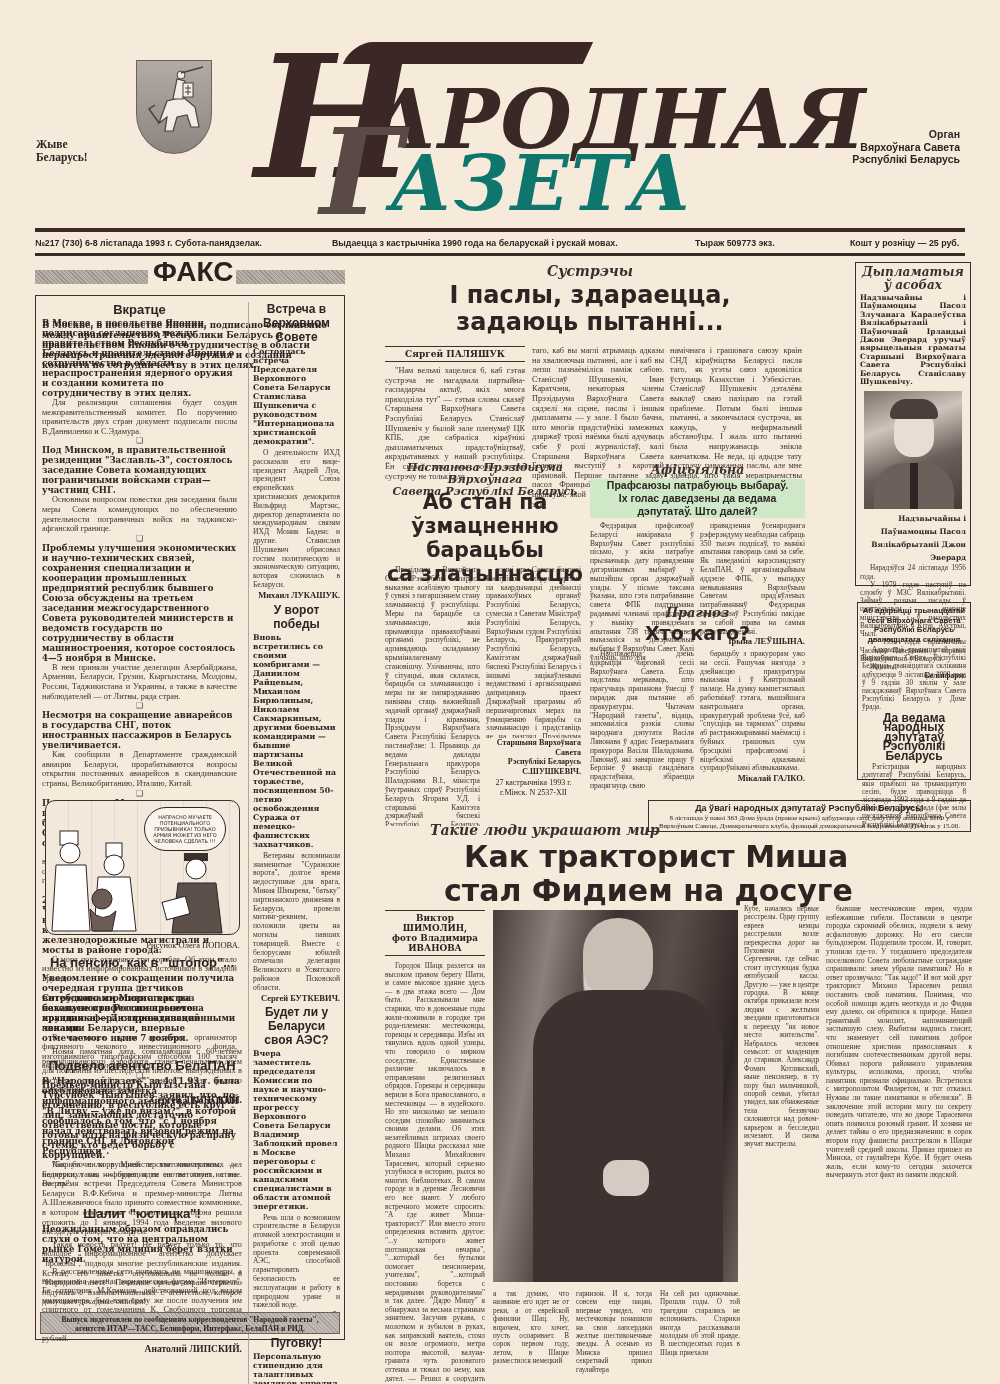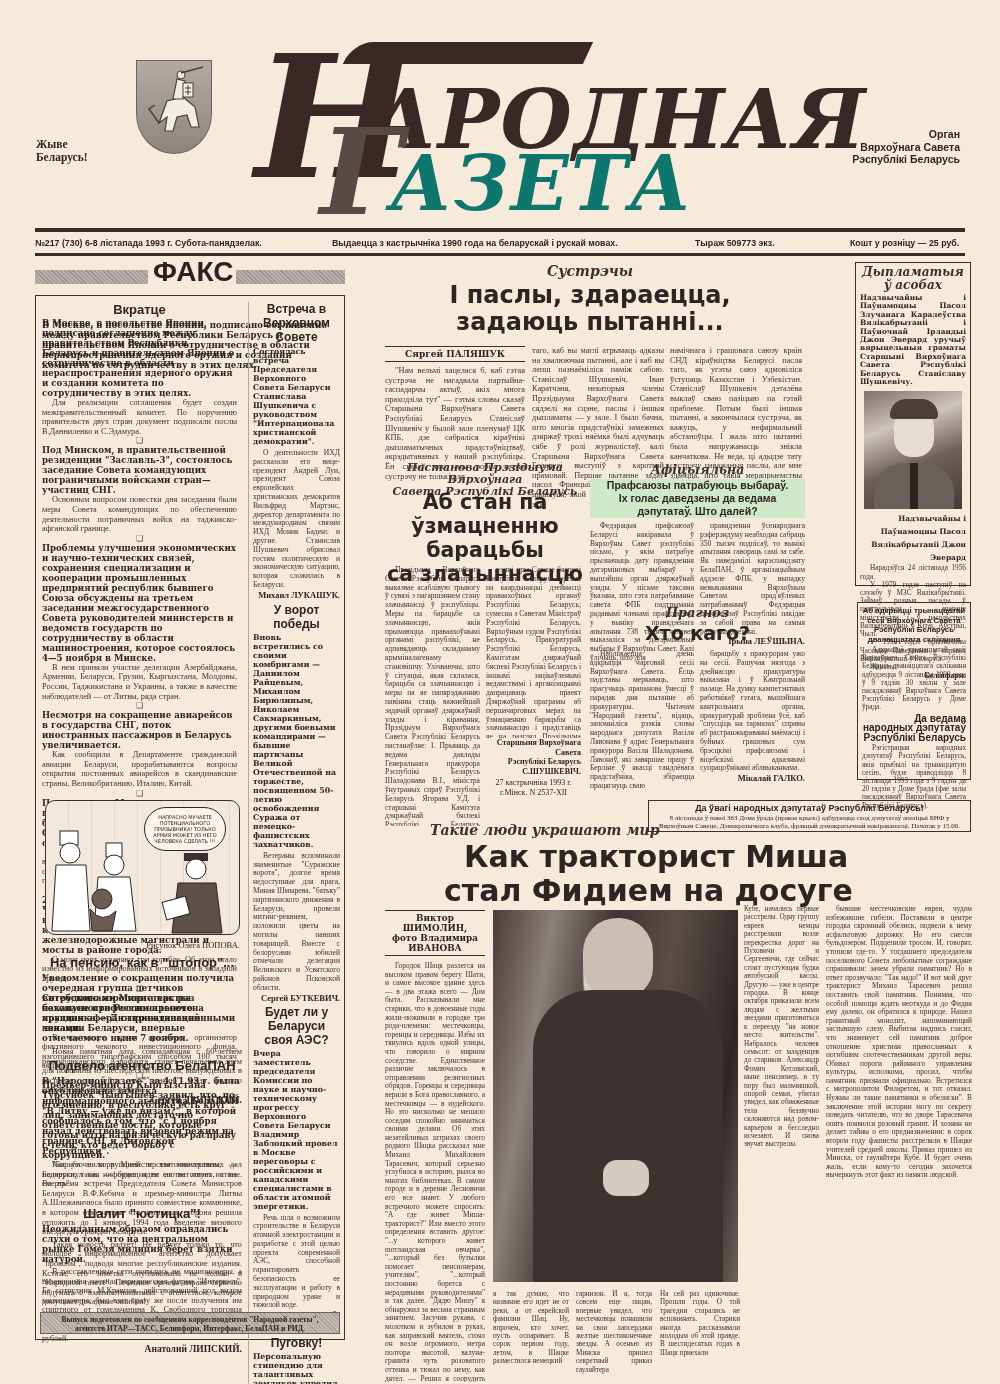--- a/index.html
+++ b/index.html
@@ -295,21 +295,21 @@
 <div class="abs head-sans" style="left:590px;top:622px;width:215px;font-size:19px;line-height:22px;font-family:'DejaVu Sans',sans-serif;">Хто каго?</div>
 <div class="abs body-txt" style="left:590px;top:650px;width:104px;font-size:7.6px;line-height:8.8px;">Набліжаецца дзень адкрыцця чарговай сесіі Вярхоўнага Савета. Ёсць падставы меркаваць, што прагучыць прапанова ўнесці ў парадак дня пытанне аб пракуратуры. Чытачам "Народнай газеты", відаць, запомніліся рэзкія словы народнага дэпутата Васіля Лявонава ў адрас Генеральнага пракурора Васіля Шаладонава. Лявонаў, які завяршае працу ў Берліне ў якасці гандлёвага прадстаўніка, збіраецца працягнуць сваю</div>
 <div class="abs" style="left:700px;top:650px;width:105px;">
   <div class="body-txt" style="font-size:7.6px;line-height:8.8px;">барацьбу з пракурорам ужо на сесіі. Рашучая нязгода з дзейнасцю пракуратуры выказана і ў Кантрольнай палаце. На думку кампетэнтных работнікаў гэтага, вышэйшага кантрольнага органа, пракуратурай зроблена ўсё, каб "спусціць на тармазах" справы аб растранжыраванні маёмасці і буйных грашовых сум брэсцкімі прафсаюзамі і віцебскімі адказнымі супрацоўнікамі аблвыканкама.</div>
   <div class="sign" style="font-size:8.5px;">Мікалай ГАЛКО.</div>
 </div>
 
 <div class="abs box" style="left:857px;top:602px;width:114px;height:178px;border-width:1px;padding:3px 4px;">
   <div class="head-sans" style="font-size:7.8px;line-height:9.5px;">Аб адкрыцці трынаццатай сесіі Вярхоўнага Савета Рэспублікі Беларусь дванаццатага склікання</div>
   <div class="body-txt" style="font-size:7.2px;line-height:8.2px;margin-top:2px;">Адкрыццё трынаццатай сесіі Вярхоўнага Савета Рэспублікі Беларусь дванаццатага склікання адбудзецца 9 лістапада 1993 года ў 9 гадзін 30 хвілін у зале пасяджэнняў Вярхоўнага Савета Рэспублікі Беларусь у Доме ўрада.</div>
-  <div class="head-sans" style="font-size:10px;line-height:9.5px;margin-top:2px;text-align:right;">Да ведама народных дэпутатаў Рэспублікі Беларусь</div>
+  <div class="head-sans" style="font-size:12px;line-height:9.5px;margin-top:2px;">Да ведама народных дэпутатаў Рэспублікі Беларусь</div>
   <div class="body-txt" style="font-size:7.2px;line-height:8.2px;margin-top:2px;">Рэгістрацыя народных дэпутатаў Рэспублікі Беларусь, якія прыбылі на трынаццатую сесію, будзе праводзіцца 8 лістапада 1993 года з 9 гадзін да 20 гадзін у Доме ўрада (фае залы пасяджэнняў Вярхоўнага Савета Рэспублікі Беларусь).</div>
 </div>
 
 <div class="abs box" style="left:648px;top:800px;width:323px;height:32px;border-width:1.5px;padding:2px 6px;">
   <div class="head-sans" style="font-size:9px;line-height:11px;">Да ўвагі народных дэпутатаў Рэспублікі Беларусь!</div>
   <div class="serif" style="font-size:7px;line-height:8px;text-align:center;">8 лістапада ў пакоі 363 Дома ўрада (правае крыло) адбудзецца сход дэпутатаў апазіцыі БНФ у Вярхоўным Савеце, Дэмакратычнага клуба, фракцый дэмакратычнай накіраванасці. Пачатак у 15.00.</div>
 </div>
 
 <div class="abs italic-head" style="left:430px;top:822px;width:360px;font-size:14px;text-align:left;">Такие люди украшают мир</div>
 <div class="abs head-sans" style="left:400px;top:840px;width:600px;font-family:'DejaVu Sans',sans-serif;font-size:30px;line-height:34px;text-align:left;padding-left:64px;">

